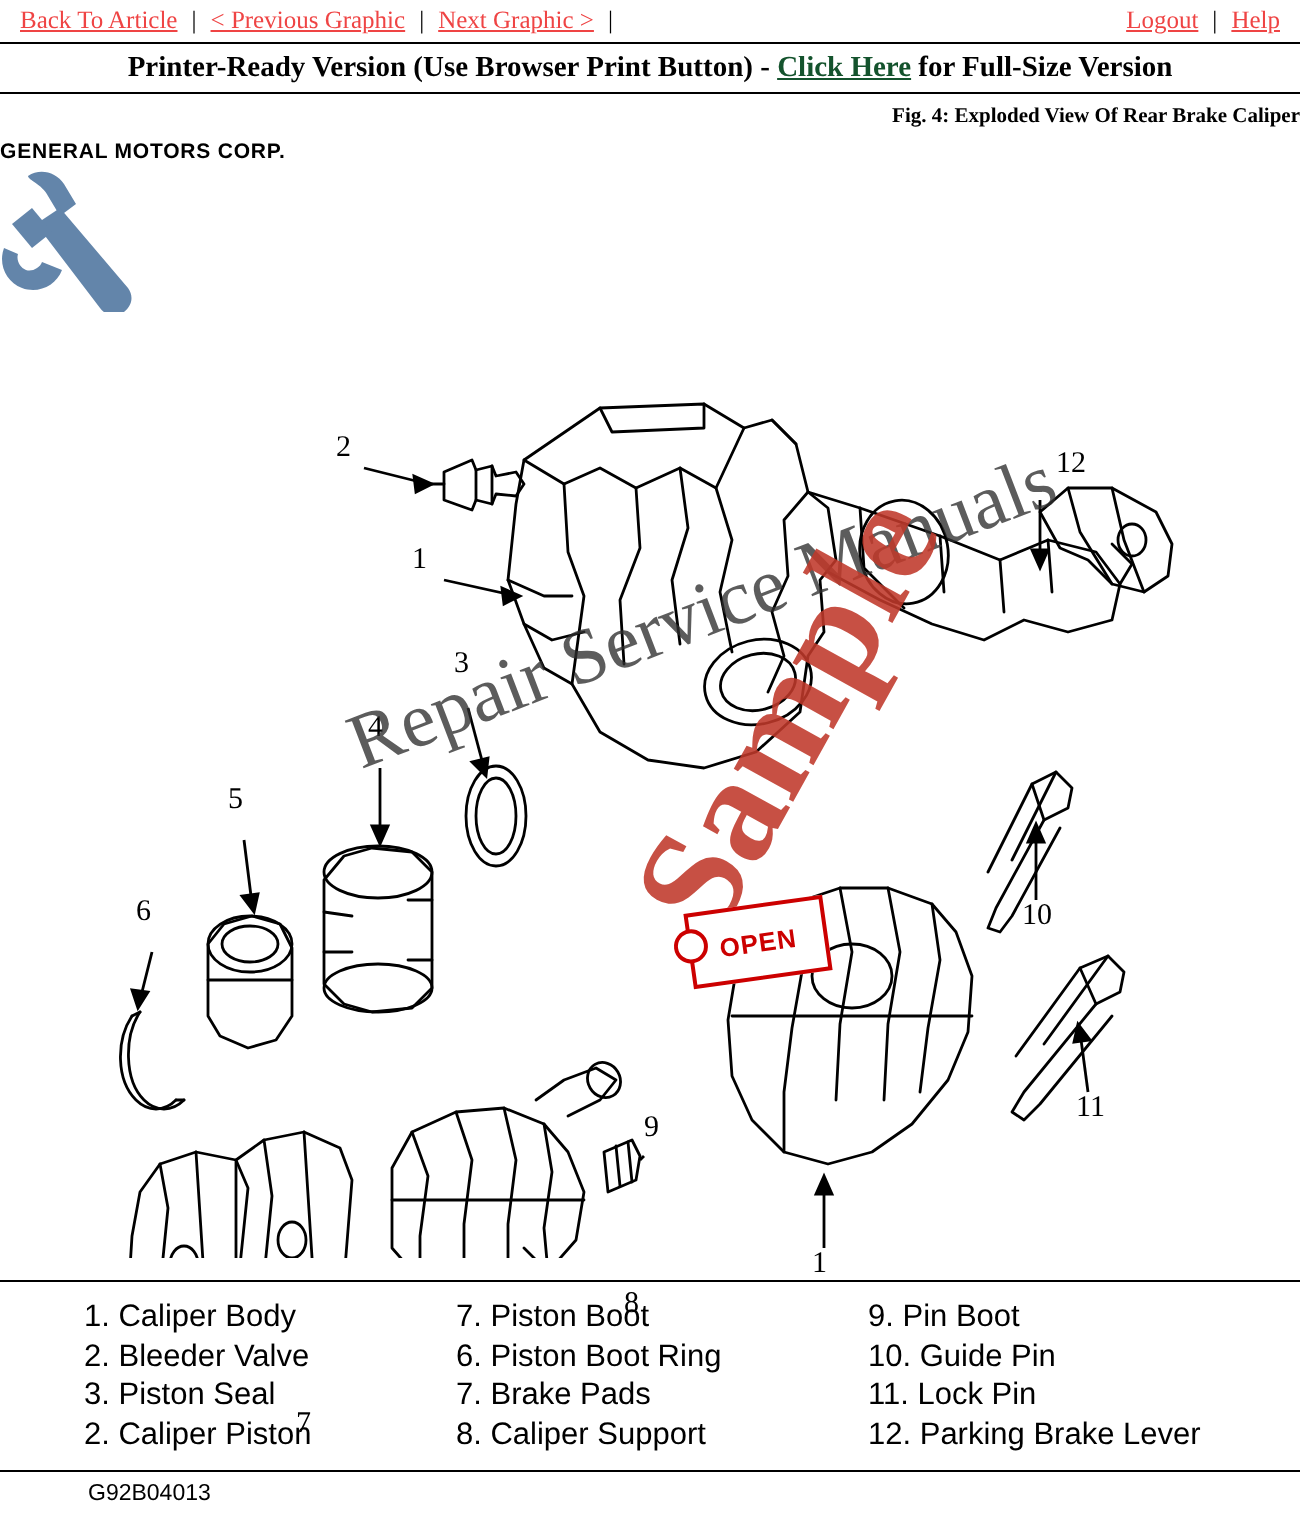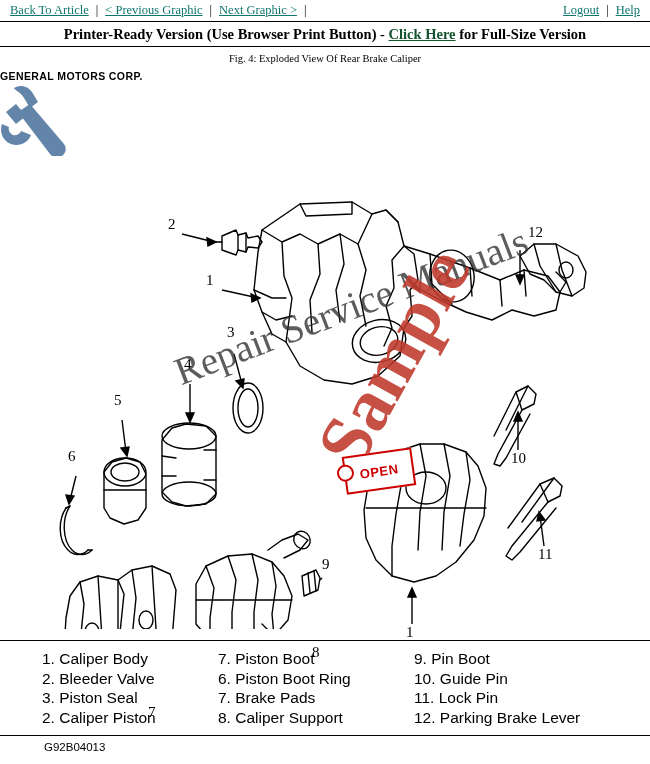--- a/index.html
+++ b/index.html
@@ -30,21 +30,21 @@
   .topnav .left {
     display: flex;
     align-items: center;
     flex: 1 1 auto;
   }
   .topnav .right {
     display: flex;
     align-items: center;
   }
   .navlink {
-    color: #0f766e;
+    color: #ef4444;
     text-decoration: underline;
     cursor: pointer;
     white-space: nowrap;
   }
   .sep {
     margin: 0 7px;
     color: #000;
   }
 
   
@@ -57,24 +57,24 @@
     border-bottom: 1px solid #000;
   }
   .printer-bar .clickhere {
     color: #14532d;
     text-decoration: underline;
     cursor: pointer;
   }
 
   
   .fig-caption {
-    text-align: center;
+    text-align: right;
     font-family: "Liberation Serif", serif;
     font-size: 10.5px;
-    font-weight: normal;
+    font-weight: bold;
     padding-top: 6px;
   }
   .fig-corp {
     text-align: left;
     font-family: "Liberation Sans", sans-serif;
     font-size: 10.5px;
     font-weight: bold;
     letter-spacing: 0.4px;
     padding-top: 6px;
   }
@@ -175,20 +175,21 @@
     top: 640px;
     width: 650px;
     border-top: 1px solid #000;
     padding-top: 8px;
     box-sizing: border-box;
   }
   .legend-cols {
     display: flex;
     padding: 0 42px;
     box-sizing: border-box;
+    gap: 10px;
   }
   .legend-col {
     font-family: "Liberation Sans", sans-serif;
     font-size: 15.5px;
     line-height: 19.5px;
   }
   .legend-col.c1 { width: 176px; }
   .legend-col.c2 { width: 196px; }
   .legend-col.c3 { width: auto; }
   .legend-item { white-space: nowrap; }

